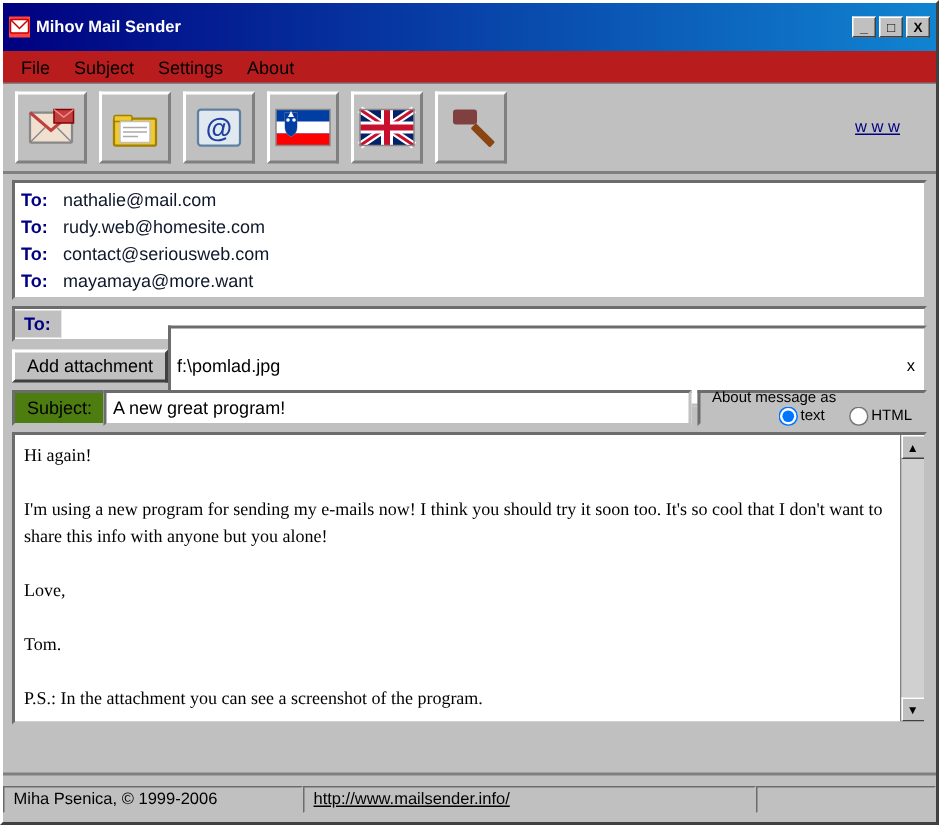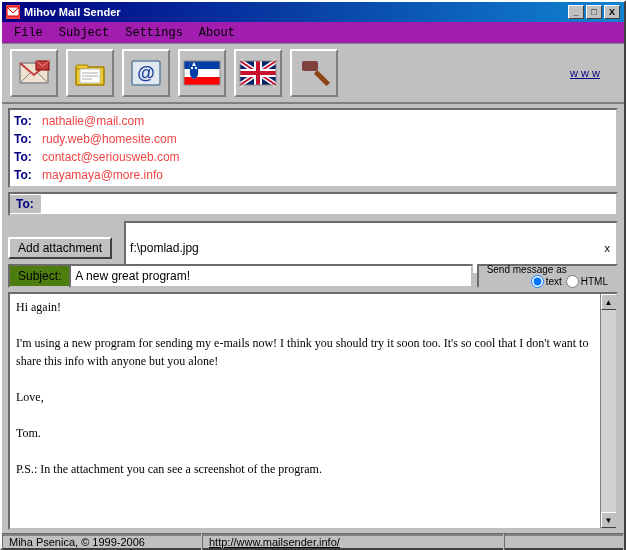--- a/index.html
+++ b/index.html
@@ -21,21 +21,21 @@
       display: flex;
       flex-direction: column;
     }
     .title-bar {
       background: linear-gradient(to right, #000080, #1084d0);
       color: white;
       height: 20px;
       display: flex;
       align-items: center;
       justify-content: space-between;
-      padding: 4px 4px;
+      padding: 16px 4px;
       flex-shrink: 0;
     }
     .title-bar-left {
       display: flex;
       align-items: center;
       gap: 4px;
     }
     .title-icon {
       width: 14px;
       height: 14px;
@@ -62,28 +62,27 @@
       border-bottom-color: #404040;
       display: flex;
       align-items: center;
       justify-content: center;
       font-size: 9px;
       cursor: pointer;
       color: black;
       font-weight: bold;
     }
     .menu-bar {
-      background: #a21caf;
+      background: #b91c1c;
       height: 22px;
       display: flex;
       align-items: center;
       padding: 0 4px;
       border-bottom: 1px solid #808080;
       flex-shrink: 0;
-      font-family: Liberation Mono, monospace;
     }
     .menu-item {
       padding: 2px 8px;
       cursor: pointer;
       font-size: 12px;
     }
     .toolbar {
       background: #c0c0c0;
       height: 60px;
       display: flex;
@@ -132,21 +131,21 @@
       font-size: 12px;
       line-height: 18px;
     }
     .recipient-label {
       color: #000080;
       width: 28px;
       font-weight: bold;
       flex-shrink: 0;
     }
     .recipient-email {
-      color: #ef4444;
+      color: #0f172a;
     }
     
     .to-input-row {
       display: flex;
       align-items: center;
       margin: 0 6px 4px 6px;
       border: 2px inset #c0c0c0;
       background: white;
       height: 24px;
       flex-shrink: 0;
@@ -164,23 +163,23 @@
       border: none;
       outline: none;
       font-size: 12px;
       padding: 2px 4px;
       font-family: inherit;
     }
     
     .attachment-row {
       display: flex;
       align-items: center;
-      margin: 16px 6px 4px 6px;
+      margin: 0 6px 4px 6px;
       height: 24px;
-      gap: 12px;
+      gap: 0;
       flex-shrink: 0;
     }
     .add-attachment-btn {
       background: #c0c0c0;
       border: 2px solid #ffffff;
       border-right-color: #404040;
       border-bottom-color: #404040;
       padding: 2px 8px;
       font-size: 12px;
       cursor: pointer;
@@ -246,21 +245,21 @@
       align-items: flex-start;
       margin-left: 4px;
       flex-shrink: 0;
     }
     .send-options-title {
       font-size: 10px;
       white-space: nowrap;
     }
     .send-options-radios {
       display: flex;
-      gap: 4px;
+      gap: 16px;
       font-size: 10px;
       align-items: flex-end;
       margin-left: 44px;
     }
     .radio-label {
       display: flex;
       align-items: center;
       gap: 2px;
     }
     
@@ -305,25 +304,26 @@
       flex-shrink: 0;
     }
     .scrollbar-track {
       flex: 1;
       width: 16px;
       background: #d0d0d0;
     }
     
     .status-bar {
       display: flex;
-      height: 14px;
+      height: 33px;
       border-top: 2px solid #808080;
       background: #c0c0c0;
       align-items: center;
       flex-shrink: 0;
+      margin-top: 28px;
     }
     .status-section {
       border: 1px inset #c0c0c0;
       height: 18px;
       display: flex;
       align-items: center;
       padding: 0 6px;
       font-size: 11px;
     }
     .status-section:first-child {
@@ -451,42 +451,42 @@
     <div class="recipient-row">
       <span class="recipient-label">To:</span>
       <span class="recipient-email">rudy.web@homesite.com</span>
     </div>
     <div class="recipient-row">
       <span class="recipient-label">To:</span>
       <span class="recipient-email">contact@seriousweb.com</span>
     </div>
     <div class="recipient-row">
       <span class="recipient-label">To:</span>
-      <span class="recipient-email">mayamaya@more.info</span>
+      <span class="recipient-email">mayamaya@more.want</span>
     </div>
   </div>
 
   <div class="to-input-row">
     <span class="to-label">To:</span>
     <input class="to-input" type="text" style="">
   </div>
 
   <div class="attachment-row">
     <button class="add-attachment-btn">Add attachment</button>
     <div class="attachment-field">
       <span class="attachment-text">f:\pomlad.jpg</span>
       <span class="attachment-clear">x</span>
     </div>
   </div>
 
   <div class="subject-row">
     <div class="subject-label-box">Subject:</div>
     <input class="subject-input" type="text" value="A new great program!" style="">
     <div class="send-options">
-      <span class="send-options-title">Send message as</span>
+      <span class="send-options-title">About message as</span>
       <div class="send-options-radios">
         <label class="radio-label">
           <input type="radio" name="sendas" checked="" style="">
           <span>text</span>
         </label>
         <label class="radio-label">
           <input type="radio" name="sendas" style="">
           <span>HTML</span>
         </label>
       </div>

